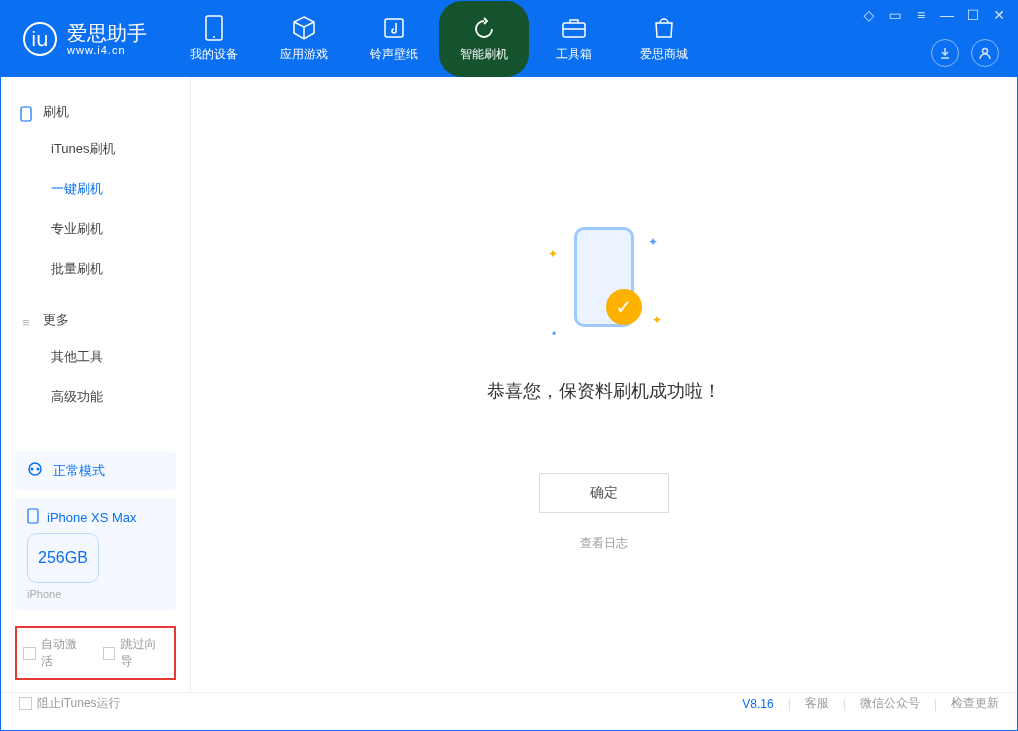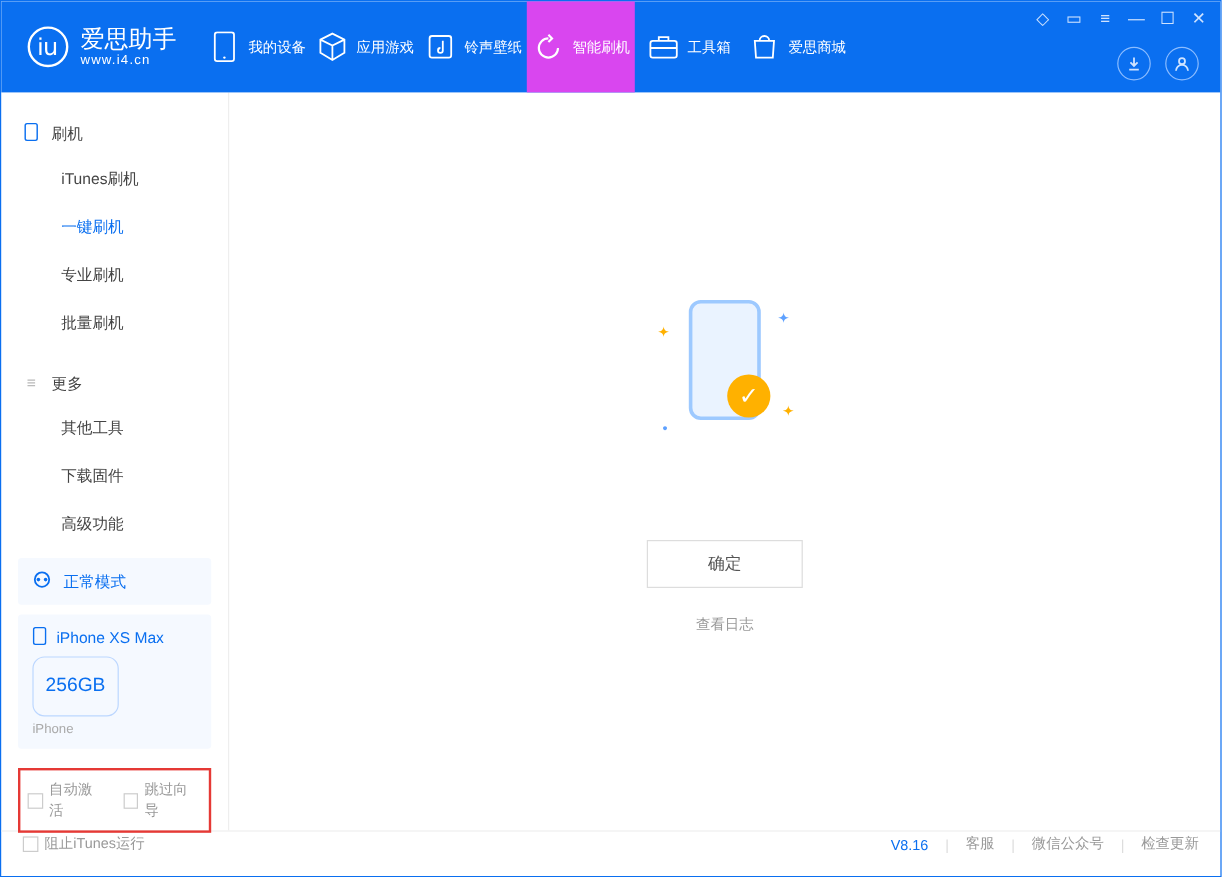--- a/index.html
+++ b/index.html
@@ -4,30 +4,30 @@
 <style>
 * { margin: 0; padding: 0; box-sizing: border-box; font-family: "Microsoft YaHei", "PingFang SC", sans-serif; }
 body { background: #fff; width: 1018px; height: 731px; overflow: hidden; border: 1px solid #0a6ff0; }
 .header { height: 76px; background: #0a6ff0; display: flex; align-items: center; color: #fff; position: relative; }
 .logo { display: flex; align-items: center; padding: 0 22px; gap: 10px; }
 .logo-icon { width: 34px; height: 34px; border: 2px solid #fff; border-radius: 50%; display: flex; align-items: center; justify-content: center; font-weight: normal; font-size: 20px; }
 .logo-text { display: flex; flex-direction: column; line-height: 1.1; }
 .logo-title { font-size: 20px; font-weight: 500; }
 .logo-sub { font-size: 11px; letter-spacing: 1px; }
 .tabs { display: flex; height: 100%; }
-.tab { width: 90px; display: flex; align-items: center; justify-content: center; gap: 6px; cursor: pointer; font-size: 12px; }
-.tab.active { background: #d946ef; }
+.tab { width: 90px; display: flex; flex-direction: column; align-items: center; justify-content: center; gap: 6px; cursor: pointer; font-size: 12px; }
+.tab.active { background: #14532d; border-radius: 23px; }
 .tab-icon { width: 28px; height: 24px; display: flex; align-items: center; justify-content: center; }
 .titlebar { position: absolute; top: 6px; right: 10px; display: flex; gap: 10px; align-items: center; }
 .titlebar-btn { width: 16px; height: 16px; display: flex; align-items: center; justify-content: center; cursor: pointer; color: #cfe3ff; font-size: 14px; }
 .header-right { position: absolute; right: 18px; bottom: 10px; display: flex; gap: 12px; }
 .circle-btn { width: 28px; height: 28px; border: 1.5px solid #8bbcff; border-radius: 50%; display: flex; align-items: center; justify-content: center; cursor: pointer; color: #cfe3ff; }
 .body { display: flex; height: 615px; }
 .sidebar { width: 190px; border-right: 1px solid #eee; display: flex; flex-direction: column; padding-top: 18px; font-size: 13px; color: #444; }
-.side-group-title { display: flex; align-items: flex-start; gap: 10px; padding: 8px 18px; font-weight: 500; }
+.side-group-title { display: flex; align-items: flex-end; gap: 10px; padding: 8px 18px; font-weight: 500; }
 .side-item { padding: 11px 18px 11px 50px; cursor: pointer; }
 .side-item.active { color: #0a6ff0; }
 .side-spacer { flex: 1; }
 .mode-card { margin: 8px 14px; background: #f5f9ff; border-radius: 3px; padding: 10px 12px; display: flex; align-items: center; gap: 10px; color: #0a6ff0; font-size: 13px; }
 .device-card { margin: 0 14px 0 14px; background: #f5f9ff; border-radius: 3px; padding: 10px 12px; }
 .device-name { color: #0a6ff0; font-weight: 400; font-size: 13px; display: flex; align-items: center; gap: 8px; }
 .device-storage { display: inline-block; margin-top: 6px; font-size: 16px; color: #0a6ff0; border: 1px solid #bcd7ff; border-radius: 10px; padding: 15px 10px; }
 .device-type { font-size: 11px; color: #aaa; margin-top: 5px; }
 .checkbox-row { margin: 16px 14px 12px 14px; display: flex; gap: 14px; font-size: 12px; color: #999; border: 2px solid #e53935; padding: 8px 6px; }
 .cb { display: flex; align-items: center; gap: 5px; cursor: pointer; }
@@ -147,21 +147,20 @@
     </div>
     <div class="side-item">iTunes刷机</div>
     <div class="side-item active">一键刷机</div>
     <div class="side-item">专业刷机</div>
     <div class="side-item">批量刷机</div>
     <div class="side-group-title" style="margin-top:14px">
       <span class="group-icon" style="color:#bbb">≡</span>
       <span>更多</span>
     </div>
     <div class="side-item">其他工具</div>
-    <div class="side-item">下载固件</div>
     <div class="side-item">高级功能</div>
     <div class="side-spacer"></div>
     <div class="mode-card">
       <span><svg width="16" height="16" viewBox="0 0 16 16">
             <circle cx="8" cy="8" r="6" fill="none" stroke="#0a6ff0" stroke-width="1.5"></circle>
             <circle cx="5" cy="8" r="1.5" fill="#0a6ff0"></circle>
             <circle cx="11" cy="8" r="1.5" fill="#0a6ff0"></circle>
           </svg></span>
       <span>正常模式</span>
     </div>
@@ -189,20 +188,21 @@
 
   <div class="main">
     <div class="phone-illustration">
       <div class="sparkle s1">✦</div>
       <div class="sparkle s2">✦</div>
       <div class="sparkle s3">•</div>
       <div class="sparkle s4">✦</div>
       <div class="phone-body"></div>
       <div class="phone-check">✓</div>
     </div>
+    <div class="success-text">恭喜您，保资料刷机成功啦！</div>
     <button class="confirm-btn">确定</button>
     <a class="viewlog">查看日志</a>
   </div>
 </div>
 
 <div class="footer">
   <label class="cb">
       <span class="cb-box"></span>
       <span>阻止iTunes运行</span>
     </label>

